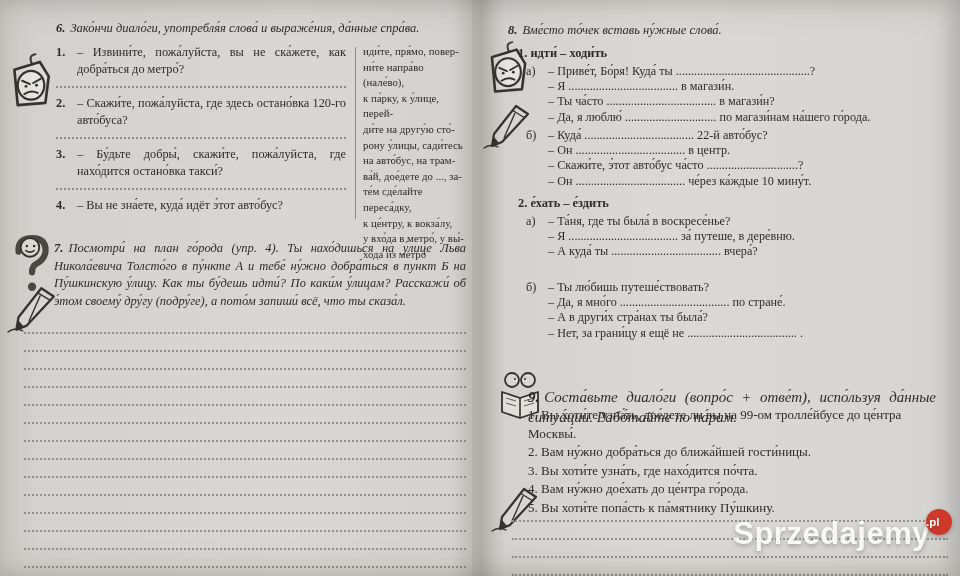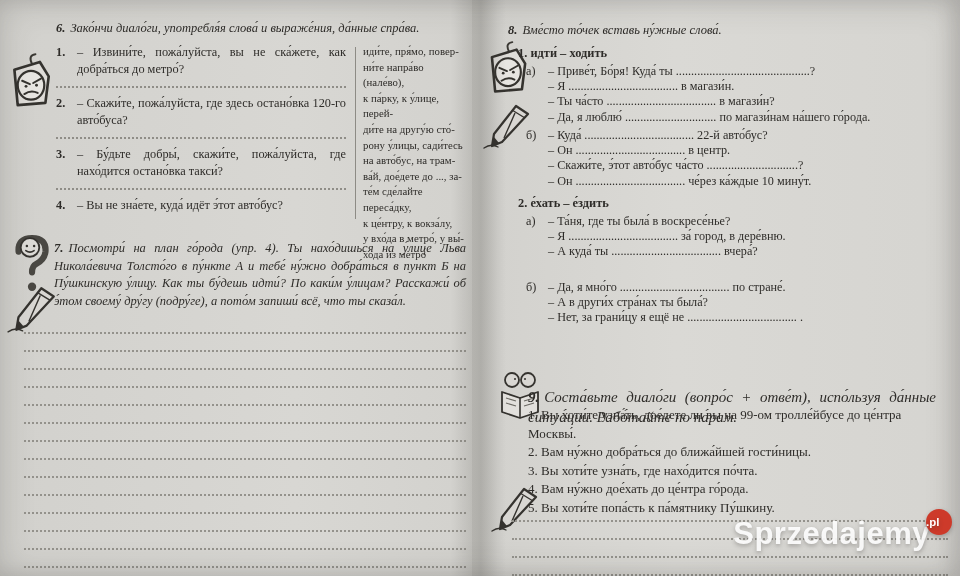--- a/index.html
+++ b/index.html
@@ -218,28 +218,29 @@
         <div>– Он .................................... че́рез ка́ждые 10 мину́т.</div>
       </div>
     </div>
 
     <div class="abs part-title pt2">2. е́хать – е́здить</div>
 
     <div class="abs dlg dlg-a2">
       <span class="dlabel">а)</span>
       <div class="dlines">
         <div>– Та́ня, где ты была́ в воскресе́нье?</div>
-        <div>– Я .................................... за́ город, в дере́вню.</div>
+        <div>– Я .................................... за́ путеше, в дере́вню.</div>
         <div>– А куда́ ты .................................... вчера́?</div>
       </div>
     </div>
 
     <div class="abs dlg dlg-b2">
       <span class="dlabel">б)</span>
       <div class="dlines">
+        <div>– Ты лю́бишь путеше́ствовать?</div>
         <div>– Да, я мно́го .................................... по стране́.</div>
         <div>– А в други́х стра́нах ты была́?</div>
         <div>– Нет, за грани́цу я ещё не .................................... .</div>
       </div>
     </div>
 
     <div class="icon" style="left:26px;top:370px;">
       <svg width="44" height="50" viewBox="0 0 44 50">
         <circle cx="14" cy="10" r="7" fill="#d9d7d3" stroke="#35332f" stroke-width="1.8"></circle>
         <circle cx="30" cy="10" r="7" fill="#d9d7d3" stroke="#35332f" stroke-width="1.8"></circle>

